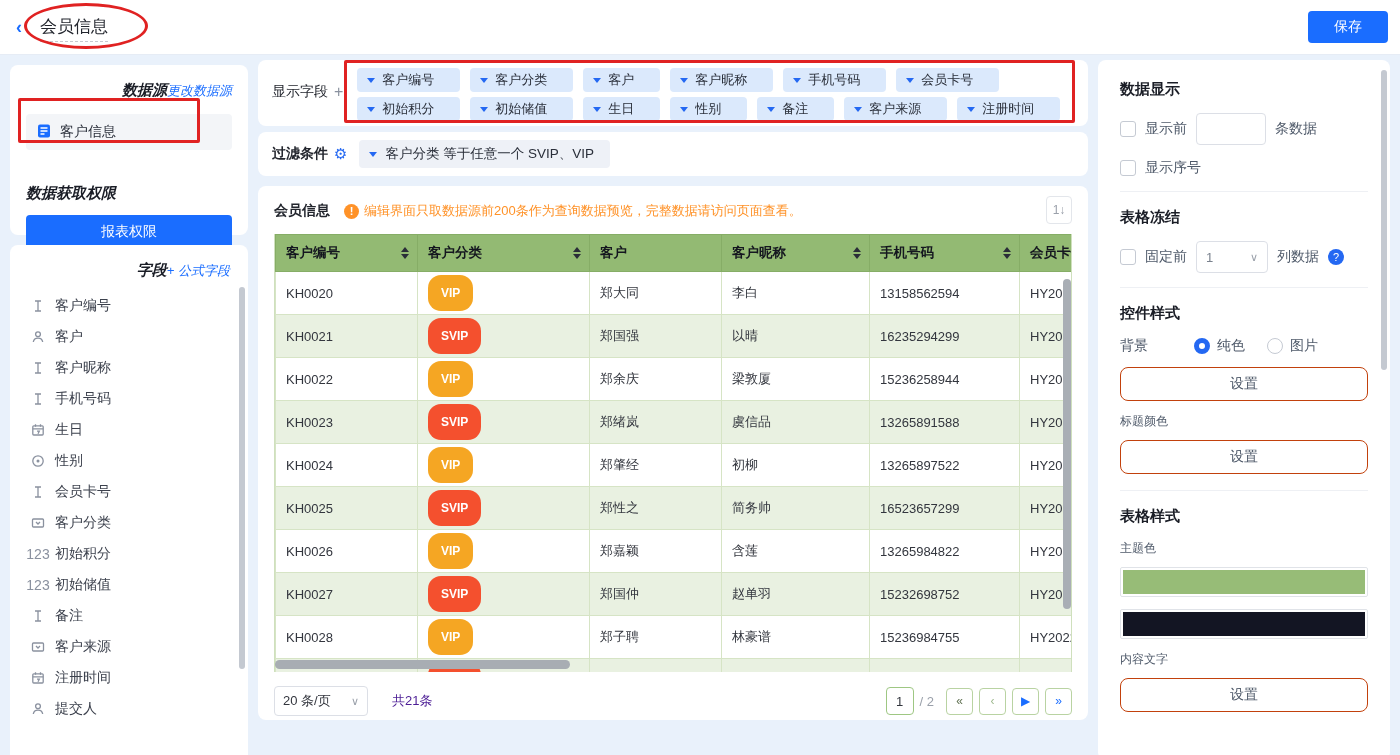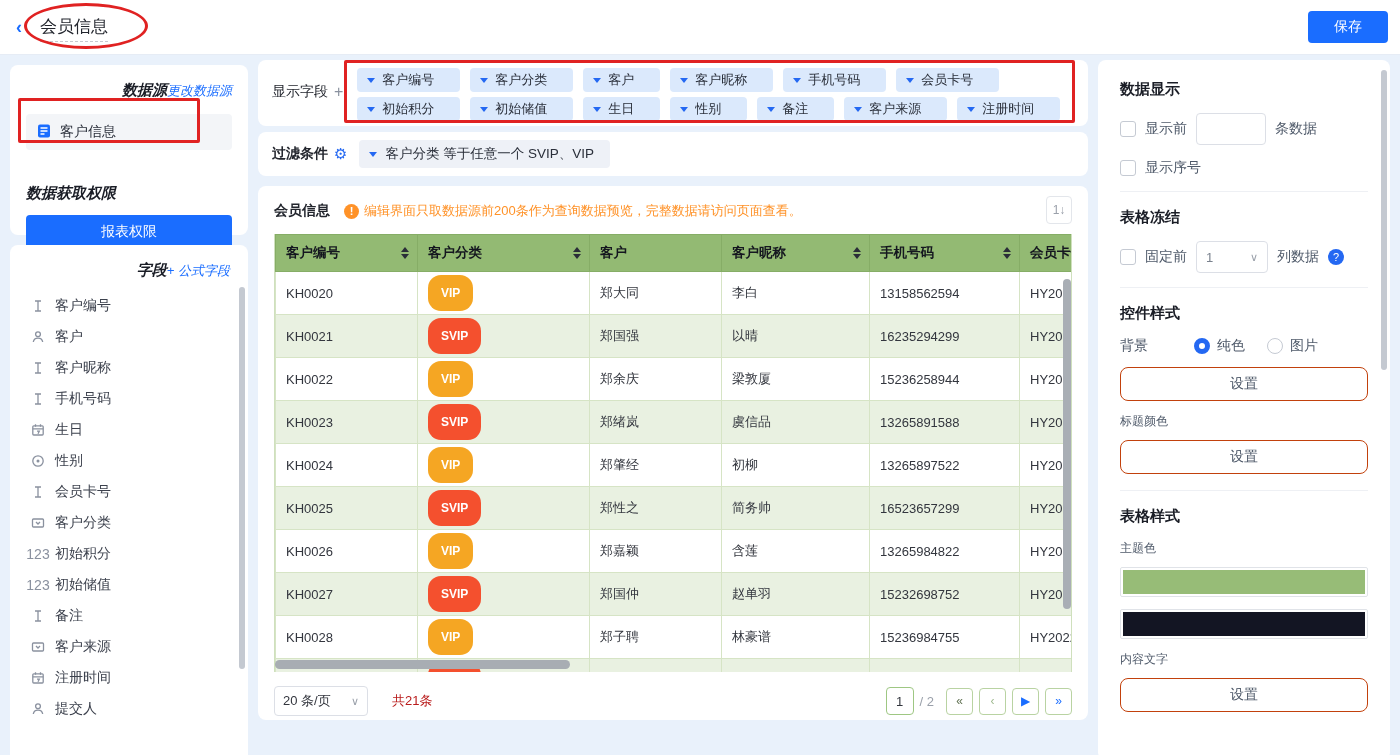--- a/index.html
+++ b/index.html
@@ -71,21 +71,21 @@
   .tri-dn { width:0; height:0; border-left:4px solid transparent; border-right:4px solid transparent; border-top:5px solid #2a2d38; }
   .pill { display:inline-block; padding:12px 13px; border-radius:13px; color:#fff; font-size:12px; font-weight:bold; line-height:1;text-align:center; }
   .pill.vip { background:#f5a623; }
   .pill.svip { background:#f4502e; }
   .hscroll { position:absolute; left:0; bottom:3px; width:295px; height:9px; background:#a8adb3; border-radius:5px; }
   .tv-scroll { position:absolute; right:0; top:45px; width:8px; height:330px; background:#a9aeb5; border-radius:4px; }
 
   .pager { margin-top:12px; display:flex; align-items:center; height:34px;gap:12px; }
   .psize { width:94px; height:30px; border:1px solid #dcdfe6; border-radius:4px; display:flex; align-items:center; justify-content:space-between; padding:0 8px; font-size:13px; color:#33363e; cursor:pointer; }
   .chev { color:#9aa0aa; font-size:11px; }
-  .ptotal { margin-left:12px; color:#b91c1c; font-size:13px; }
+  .ptotal { margin-left:12px; color:#4c1d95; font-size:13px; }
   .pager-right { margin-left:auto; display:flex; align-items:center; gap:6px; }
   .pageno { width:28px; height:28px; border:1px solid #9ec783; border-radius:4px; text-align:center; font-size:13px; color:#33363e; font-family:inherit; }
   .ptotal2 { color:#9aa0aa; font-size:13px; margin-right:6px; }
   .pbtn { width:27px; height:27px; border:1px solid #b9d3a2; border-radius:4px; background:#fff; display:flex; align-items:center; justify-content:center; font-size:12px; cursor:pointer; }
   .pbtn.dim { color:#5f7050; }
   .pbtn.dim2 { color:#9fb98f; }
   .pbtn.blue { color:#1a6dff; }
 
   
   .settings-card { left:1098px; top:60px; width:292px; height:700px; padding:20px 22px; overflow:hidden; }

